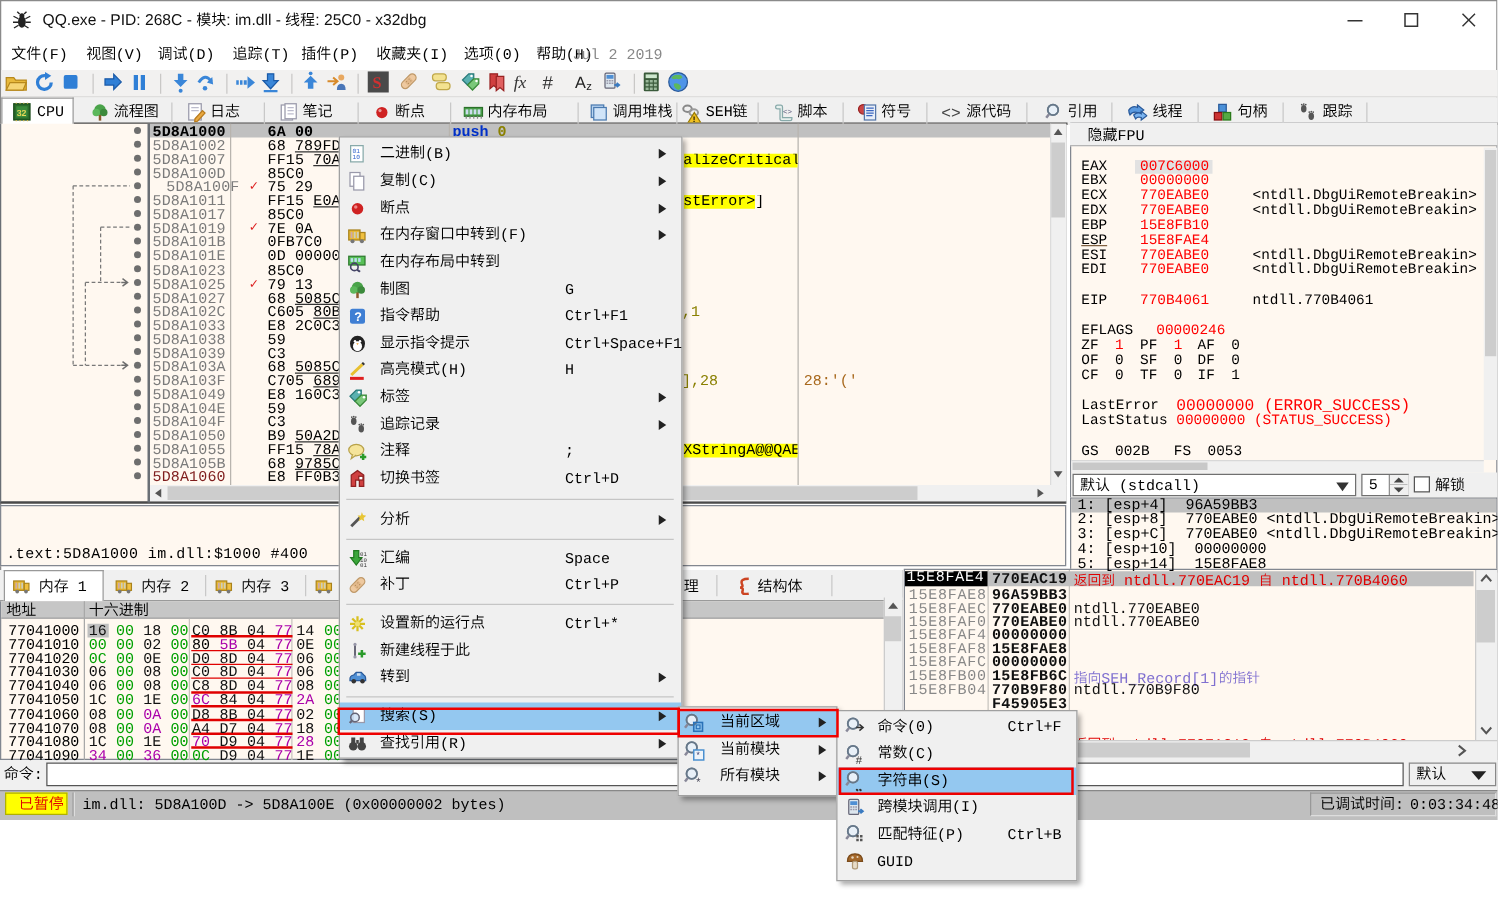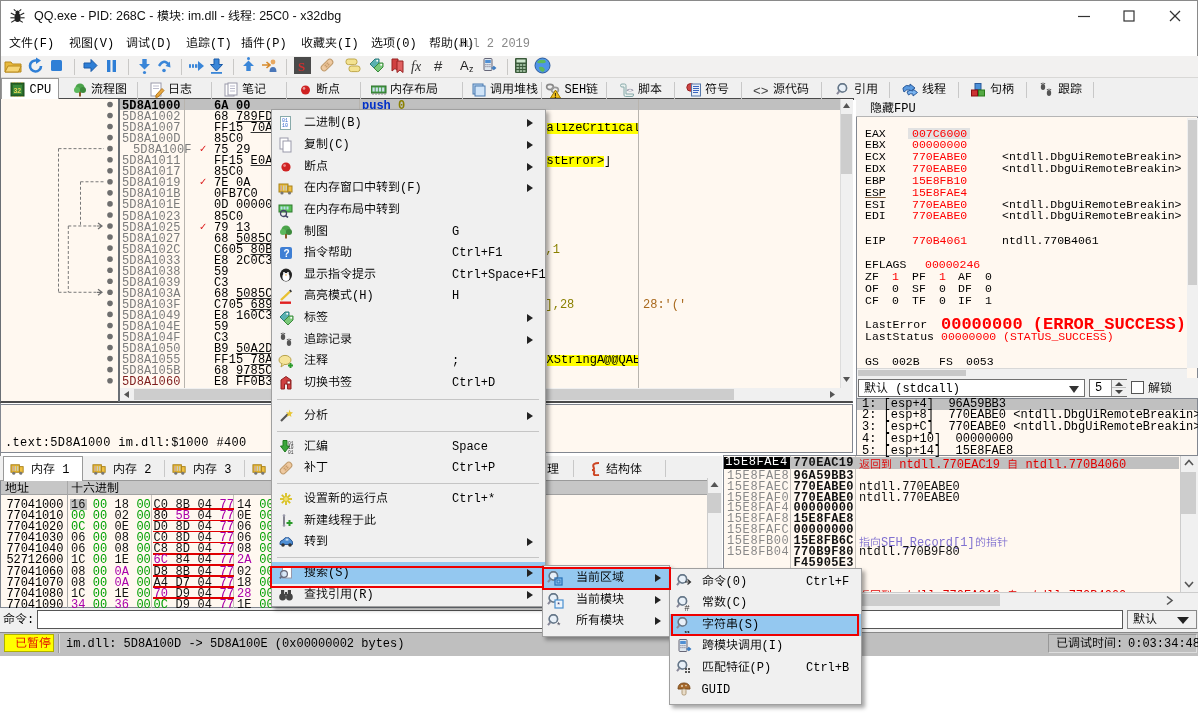--- a/index.html
+++ b/index.html
@@ -747,21 +747,21 @@
 <div class="t" style="left:939px;top:282.9px;line-height:11.8px;font-size:11.5px;"><span style="color:#000">0</span></div>
 <div class="t" style="left:958px;top:282.9px;line-height:11.8px;font-size:11.5px;"><span style="color:#000">DF</span></div>
 <div class="t" style="left:985px;top:282.9px;line-height:11.8px;font-size:11.5px;"><span style="color:#000">0</span></div>
 <div class="t" style="left:865px;top:294.7px;line-height:11.8px;font-size:11.5px;"><span style="color:#000">CF</span></div>
 <div class="t" style="left:892px;top:294.7px;line-height:11.8px;font-size:11.5px;"><span style="color:#000">0</span></div>
 <div class="t" style="left:912px;top:294.7px;line-height:11.8px;font-size:11.5px;"><span style="color:#000">TF</span></div>
 <div class="t" style="left:939px;top:294.7px;line-height:11.8px;font-size:11.5px;"><span style="color:#000">0</span></div>
 <div class="t" style="left:958px;top:294.7px;line-height:11.8px;font-size:11.5px;"><span style="color:#000">IF</span></div>
 <div class="t" style="left:985px;top:294.7px;line-height:11.8px;font-size:11.5px;"><span style="color:#000">1</span></div>
 <div class="t" style="left:865px;top:319.1px;line-height:11.8px;font-size:11.5px;"><span style="color:#000">LastError</span></div>
-<div class="t" style="left:941px;top:319.1px;line-height:11.8px;font-size:17px;font-weight:bold;"><span style="color:#f00">00000000 (ERROR_SUCCESS)</span></div>
+<div class="t" style="left:941px;top:319.1px;line-height:11.8px;font-size:13px;"><span style="color:#f00">00000000 (ERROR_SUCCESS)</span></div>
 <div class="t" style="left:865px;top:331px;line-height:11.8px;font-size:11.5px;"><span style="color:#000">LastStatus</span></div>
 <div class="t" style="left:941px;top:331px;line-height:11.8px;font-size:11.5px;"><span style="color:#f00">00000000 (STATUS_SUCCESS)</span></div>
 <div class="t" style="left:865px;top:355.5px;line-height:11.8px;font-size:11.5px;"><span style="color:#000">GS</span></div>
 <div class="t" style="left:892px;top:355.5px;line-height:11.8px;font-size:11.5px;"><span style="color:#000">002B</span></div>
 <div class="t" style="left:939px;top:355.5px;line-height:11.8px;font-size:11.5px;"><span style="color:#000">FS</span></div>
 <div class="t" style="left:966px;top:355.5px;line-height:11.8px;font-size:11.5px;"><span style="color:#000">0053</span></div>
 <div class="b" style="left:1186.5px;top:117.5px;width:11px;height:250.5px;background:#f0f0f0;"></div>
 <div class="b" style="left:1187.5px;top:120px;width:9px;height:165px;background:#cdcdcd;"></div>
 <div class="b" style="left:856.5px;top:368px;width:330px;height:9.5px;background:#f0f0f0;border-top:1px solid #d8d8d8;"></div>
 <div class="b" style="left:858px;top:369.5px;width:108px;height:6.5px;background:#c8c8c8;"></div>
@@ -959,21 +959,21 @@
 <div class="t" style="left:92.8px;top:544.32px;line-height:11.13px;"><span style="color:#00a000">00</span></div>
 <div class="t" style="left:114.6px;top:544.32px;line-height:11.13px;"><span style="color:#111">08</span></div>
 <div class="t" style="left:136.4px;top:544.32px;line-height:11.13px;"><span style="color:#00a000">00</span></div>
 <div class="t" style="left:153.5px;top:544.32px;line-height:11.13px;"><span style="color:#111">C8</span></div>
 <div class="t" style="left:175.5px;top:544.32px;line-height:11.13px;"><span style="color:#111">8D</span></div>
 <div class="t" style="left:197.5px;top:544.32px;line-height:11.13px;"><span style="color:#111">04</span></div>
 <div class="t" style="left:219.5px;top:544.32px;line-height:11.13px;"><span style="color:#aa00aa">77</span></div>
 <div class="b" style="left:152.5px;top:552.95px;width:81.5px;height:1.6px;background:#e00000;"></div>
 <div class="t" style="left:237px;top:544.32px;line-height:11.13px;"><span style="color:#111">08</span></div>
 <div class="t" style="left:259.3px;top:544.32px;line-height:11.13px;"><span style="color:#00a000">00</span></div>
-<div class="t" style="left:6.5px;top:555.45px;line-height:11.13px;letter-spacing:-.1px;"><span>52712600</span></div>
+<div class="t" style="left:6.5px;top:555.45px;line-height:11.13px;letter-spacing:-.1px;"><span>77041050</span></div>
 <div class="t" style="left:71px;top:555.45px;line-height:11.13px;"><span style="color:#111">1C</span></div>
 <div class="t" style="left:92.8px;top:555.45px;line-height:11.13px;"><span style="color:#00a000">00</span></div>
 <div class="t" style="left:114.6px;top:555.45px;line-height:11.13px;"><span style="color:#111">1E</span></div>
 <div class="t" style="left:136.4px;top:555.45px;line-height:11.13px;"><span style="color:#00a000">00</span></div>
 <div class="t" style="left:153.5px;top:555.45px;line-height:11.13px;"><span style="color:#aa00aa">6C</span></div>
 <div class="t" style="left:175.5px;top:555.45px;line-height:11.13px;"><span style="color:#111">84</span></div>
 <div class="t" style="left:197.5px;top:555.45px;line-height:11.13px;"><span style="color:#111">04</span></div>
 <div class="t" style="left:219.5px;top:555.45px;line-height:11.13px;"><span style="color:#aa00aa">77</span></div>
 <div class="b" style="left:152.5px;top:564.08px;width:81.5px;height:1.6px;background:#e00000;"></div>
 <div class="t" style="left:237px;top:555.45px;line-height:11.13px;"><span style="color:#aa00aa">2A</span></div>

